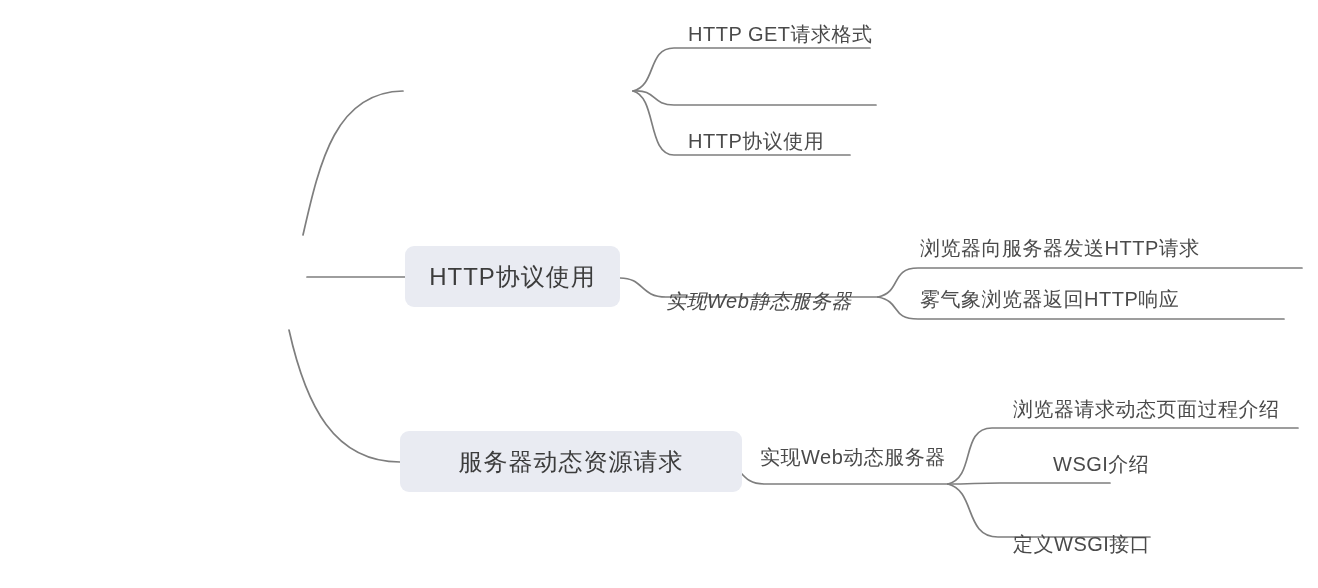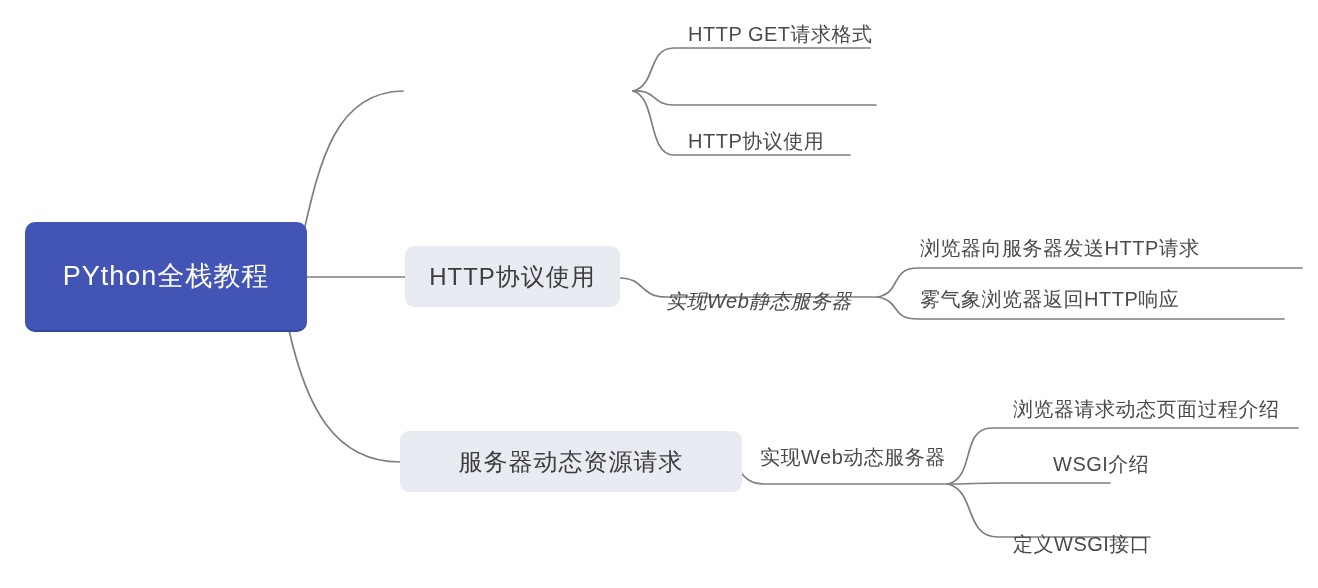--- a/index.html
+++ b/index.html
@@ -56,21 +56,20 @@
     <path d="M620,278 C644,278 640,297 666,297 L878,297"></path>
     <path d="M878,297 C902,292 890,268 918,268 L1302,268"></path>
     <path d="M878,297 C902,302 890,319 918,319 L1284,319"></path>
 
     <path d="M718,462 C744,462 738,484 764,484 L948,484"></path>
     <path d="M948,484 C976,477 960,428 992,428 L1298,428"></path>
     <path d="M948,484 C972,484 976,483 1000,483 L1110,483"></path>
     <path d="M948,484 C976,491 964,537 998,537 L1150,537"></path>
   </svg>
 
-  <div class="node root-node" style="left:25px;top:222px;width:282px;height:108px;">PYthon全栈教程</div>
 
 
   <div class="node branch-node" style="left:405px;top:246px;width:215px;height:61px;">HTTP协议使用</div>
 
   <div class="node branch-node" style="left:400px;top:431px;width:342px;height:61px;">服务器动态资源请求</div>
 
   <span class="leaf-label" style="left:688px;top:21px;">HTTP GET请求格式</span>
   <span class="leaf-label" style="left:688px;top:128px;">HTTP协议使用</span>
 
   <span class="leaf-label" style="left:666px;top:288px;font-style:italic;">实现Web静态服务器</span>

